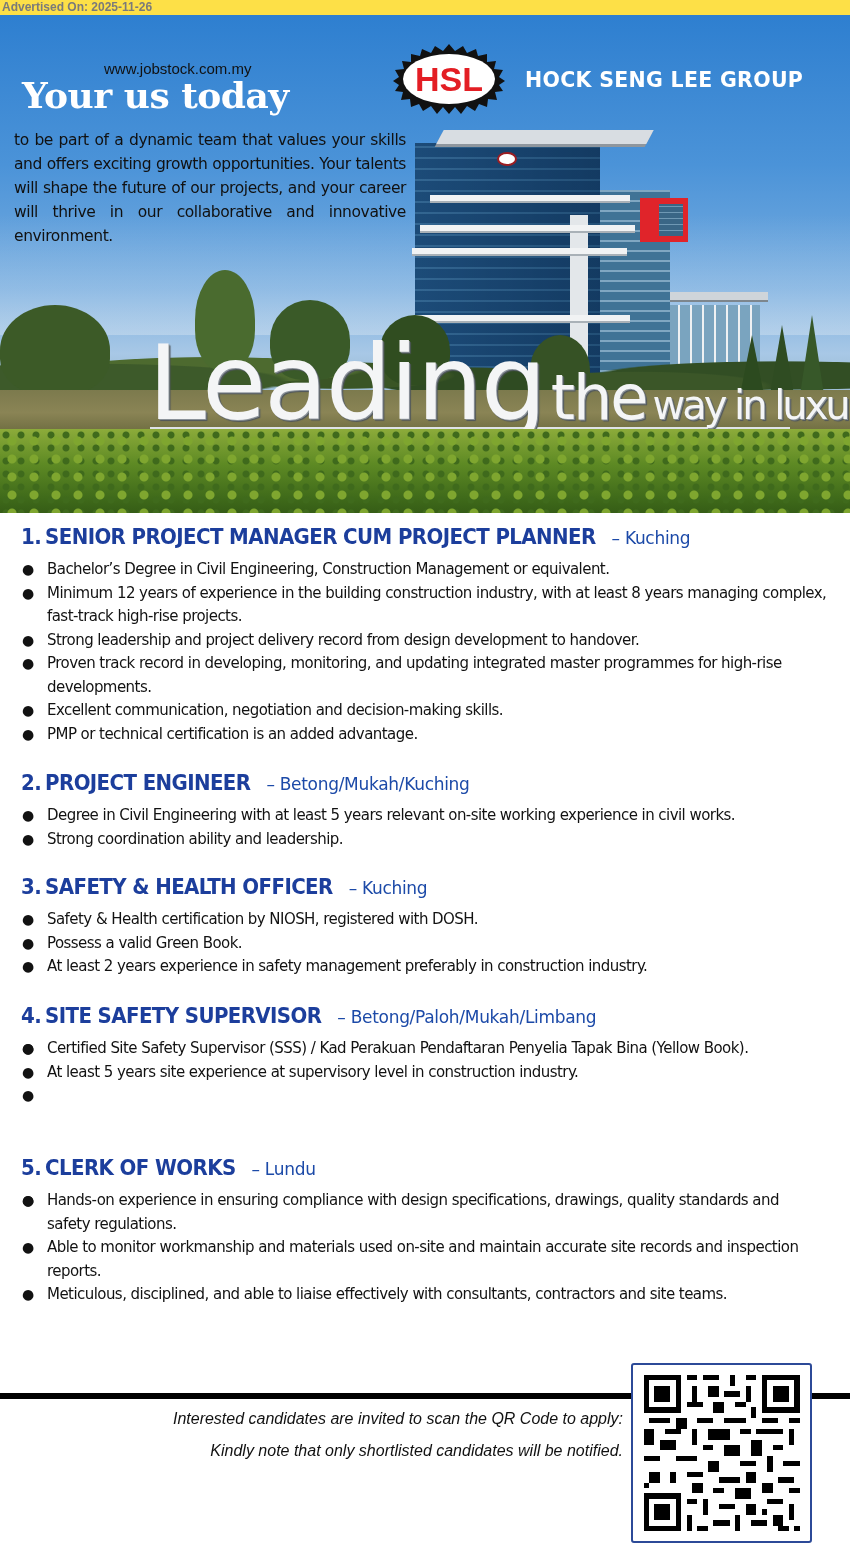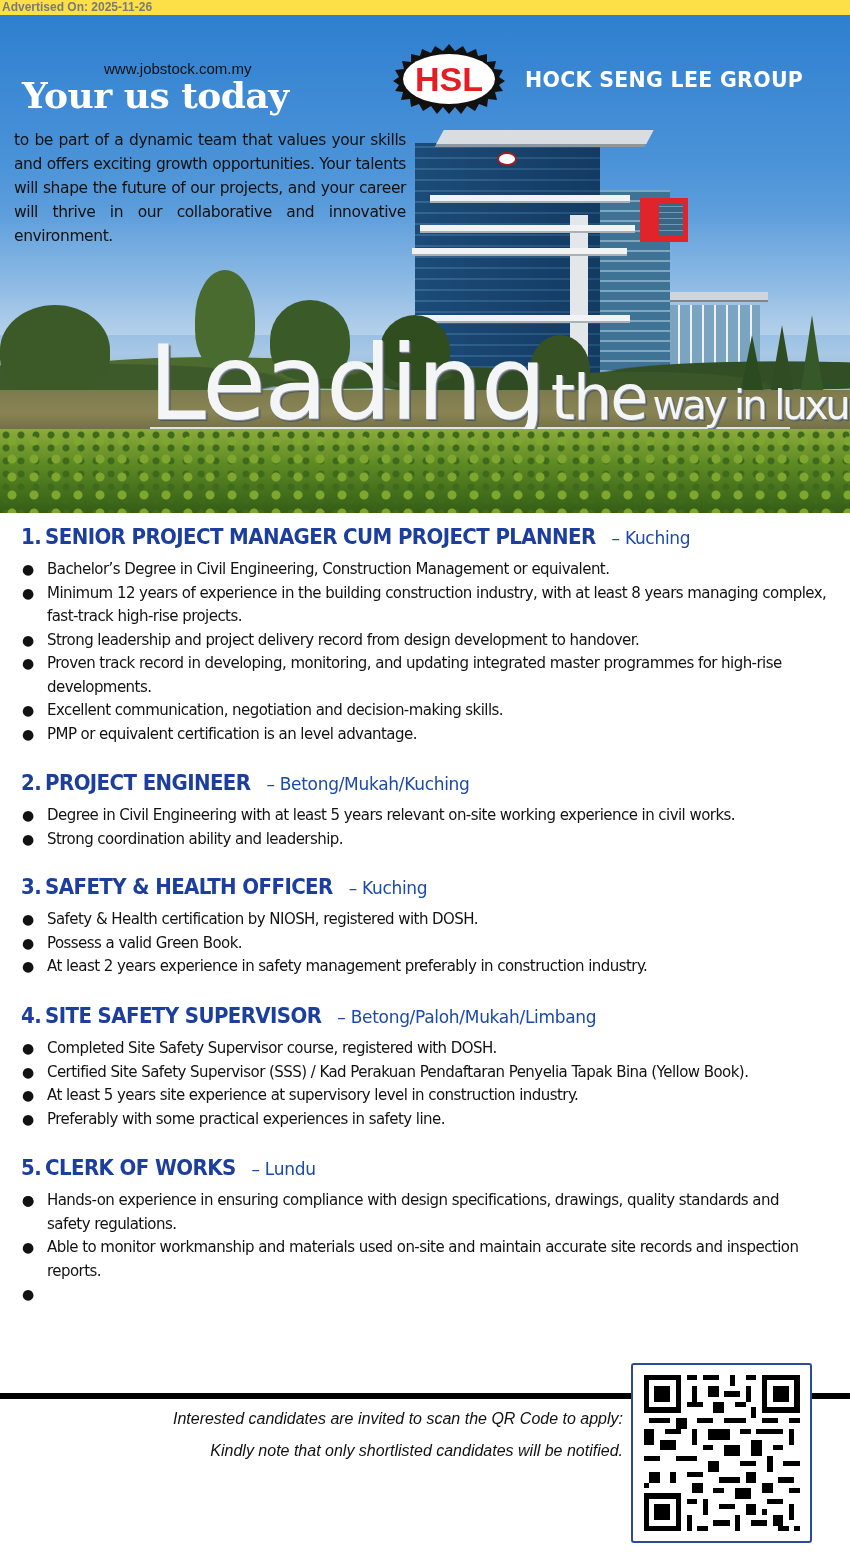--- a/index.html
+++ b/index.html
@@ -158,21 +158,21 @@
   <div class="job" style="top:4px;">
     <div class="job-title">
       <span class="job-num">1.</span><span class="job-name">SENIOR PROJECT MANAGER CUM PROJECT PLANNER</span><span class="job-loc">– Kuching</span>
     </div>
     <ul>
       <li><span class="bullet">●</span><span>Bachelor’s Degree in Civil Engineering, Construction Management or equivalent.</span></li>
       <li><span class="bullet">●</span><span>Minimum 12 years of experience in the building construction industry, with at least 8 years managing complex, fast-track high-rise projects.</span></li>
       <li><span class="bullet">●</span><span>Strong leadership and project delivery record from design development to handover.</span></li>
       <li><span class="bullet">●</span><span>Proven track record in developing, monitoring, and updating integrated master programmes for high-rise developments.</span></li>
       <li><span class="bullet">●</span><span>Excellent communication, negotiation and decision-making skills.</span></li>
-      <li><span class="bullet">●</span><span>PMP or equivalent certification is an level advantage.</span></li>
+      <li><span class="bullet">●</span><span>PMP or technical certification is an added advantage.</span></li>
     </ul>
   </div>
 
   <div class="job" style="top:250px;">
     <div class="job-title">
       <span class="job-num">2.</span><span class="job-name">PROJECT ENGINEER</span><span class="job-loc">– Betong/Mukah/Kuching</span>
     </div>
     <ul>
       <li><span class="bullet">●</span><span>Degree in Civil Engineering with at least 5 years relevant on-site working experience in civil works.</span></li>
       <li><span class="bullet">●</span><span>Strong coordination ability and leadership.</span></li>
@@ -188,36 +188,36 @@
       <li><span class="bullet">●</span><span>Possess a valid Green Book.</span></li>
       <li><span class="bullet">●</span><span>At least 2 years experience in safety management preferably in construction industry.</span></li>
     </ul>
   </div>
 
   <div class="job" style="top:483px;">
     <div class="job-title">
       <span class="job-num">4.</span><span class="job-name">SITE SAFETY SUPERVISOR</span><span class="job-loc">– Betong/Paloh/Mukah/Limbang</span>
     </div>
     <ul>
-      <li><span class="bullet">●</span><span>Completed Site Safety Supervisor course, registered with DOSH.</span></li>
+      <li><span class="bullet">●</span></li>
       <li><span class="bullet">●</span><span>Certified Site Safety Supervisor (SSS) / Kad Perakuan Pendaftaran Penyelia Tapak Bina (Yellow Book).</span></li>
       <li><span class="bullet">●</span><span>At least 5 years site experience at supervisory level in construction industry.</span></li>
-      <li><span class="bullet">●</span><span>Preferably with some practical experiences in safety line.</span></li>
+      <li><span class="bullet">●</span></li>
     </ul>
   </div>
 
   <div class="job" style="top:635px;">
     <div class="job-title">
       <span class="job-num">5.</span><span class="job-name">CLERK OF WORKS</span><span class="job-loc">– Lundu</span>
     </div>
     <ul style="width:800px;">
       <li><span class="bullet">●</span></li>
       <li><span class="bullet">●</span><span>Hands-on experience in ensuring compliance with design specifications, drawings, quality standards and safety regulations.</span></li>
       <li><span class="bullet">●</span><span>Able to monitor workmanship and materials used on-site and maintain accurate site records and inspection reports.</span></li>
-      <li><span class="bullet">●</span></li>
+      <li><span class="bullet">●</span><span>Meticulous, disciplined, and able to liaise effectively with consultants, contractors and site teams.</span></li>
     </ul>
   </div>
 </div>
 
 <div class="footer-line"></div>
 <div class="apply-1">Interested candidates are invited to scan the QR Code to apply:</div>
 <div class="apply-2">Kindly note that only shortlisted candidates will be notified.</div>
 
 <div class="qr-box">
   <svg width="157" height="156" viewBox="0 0 29 29" shape-rendering="crispEdges">

